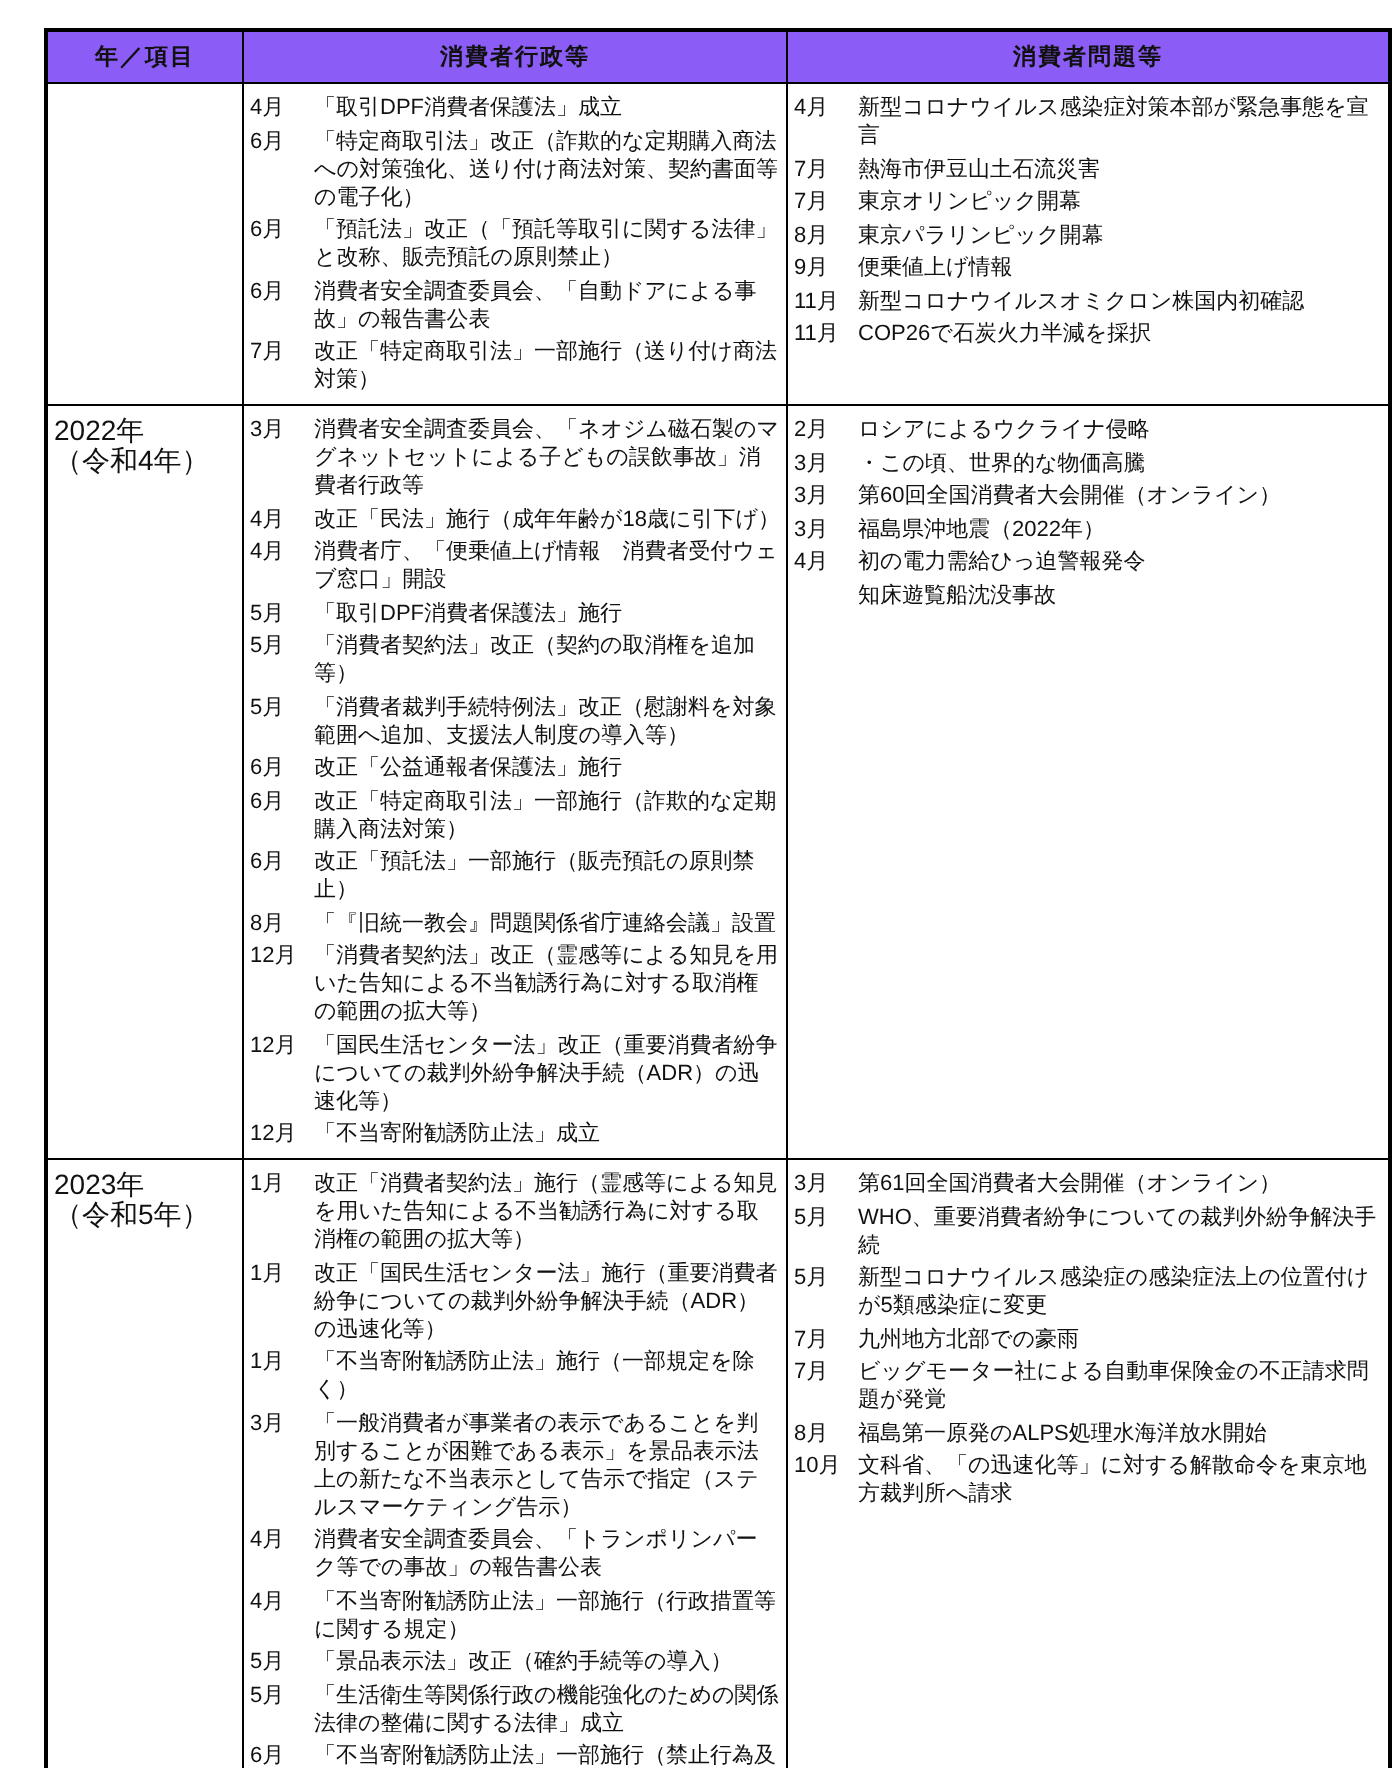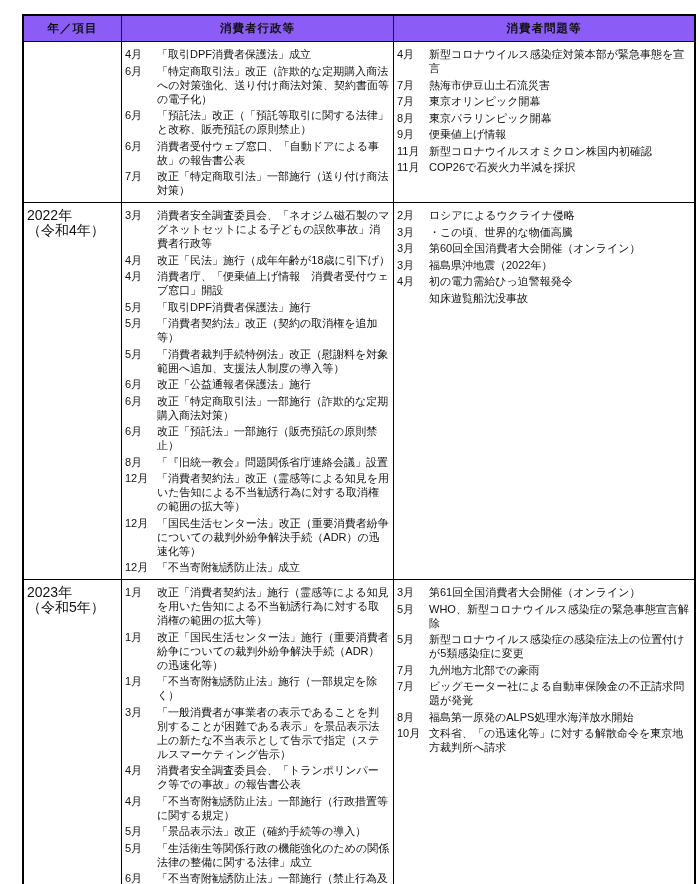--- a/index.html
+++ b/index.html
@@ -104,21 +104,21 @@
               <li class="entry">
                 <span class="month">6月</span>
                 <span class="etext">「特定商取引法」改正（詐欺的な定期購入商法への対策強化、送り付け商法対策、契約書面等の電子化）</span>
               </li>
               <li class="entry">
                 <span class="month">6月</span>
                 <span class="etext">「預託法」改正（「預託等取引に関する法律」と改称、販売預託の原則禁止）</span>
               </li>
               <li class="entry">
                 <span class="month">6月</span>
-                <span class="etext">消費者受付ウェブ窓口、「自動ドアによる事故」の報告書公表</span>
+                <span class="etext">消費者安全調査委員会、「自動ドアによる事故」の報告書公表</span>
               </li>
               <li class="entry">
                 <span class="month">7月</span>
                 <span class="etext">改正「特定商取引法」一部施行（送り付け商法対策）</span>
               </li>
             </ul>
           </td>
           <td>
             <ul class="entries">
               <li class="entry">
@@ -288,21 +288,21 @@
             </ul>
           </td>
           <td>
             <ul class="entries">
               <li class="entry">
                 <span class="month">3月</span>
                 <span class="etext">第61回全国消費者大会開催（オンライン）</span>
               </li>
               <li class="entry">
                 <span class="month">5月</span>
-                <span class="etext">WHO、新型コロナウイルス感染症の緊急事態宣言解除</span>
+                <span class="etext">WHO、重要消費者紛争についての裁判外紛争解決手続</span>
               </li>
               <li class="entry">
                 <span class="month">5月</span>
                 <span class="etext">新型コロナウイルス感染症の感染症法上の位置付けが5類感染症に変更</span>
               </li>
               <li class="entry">
                 <span class="month">7月</span>
                 <span class="etext">九州地方北部での豪雨</span>
               </li>
               <li class="entry">

